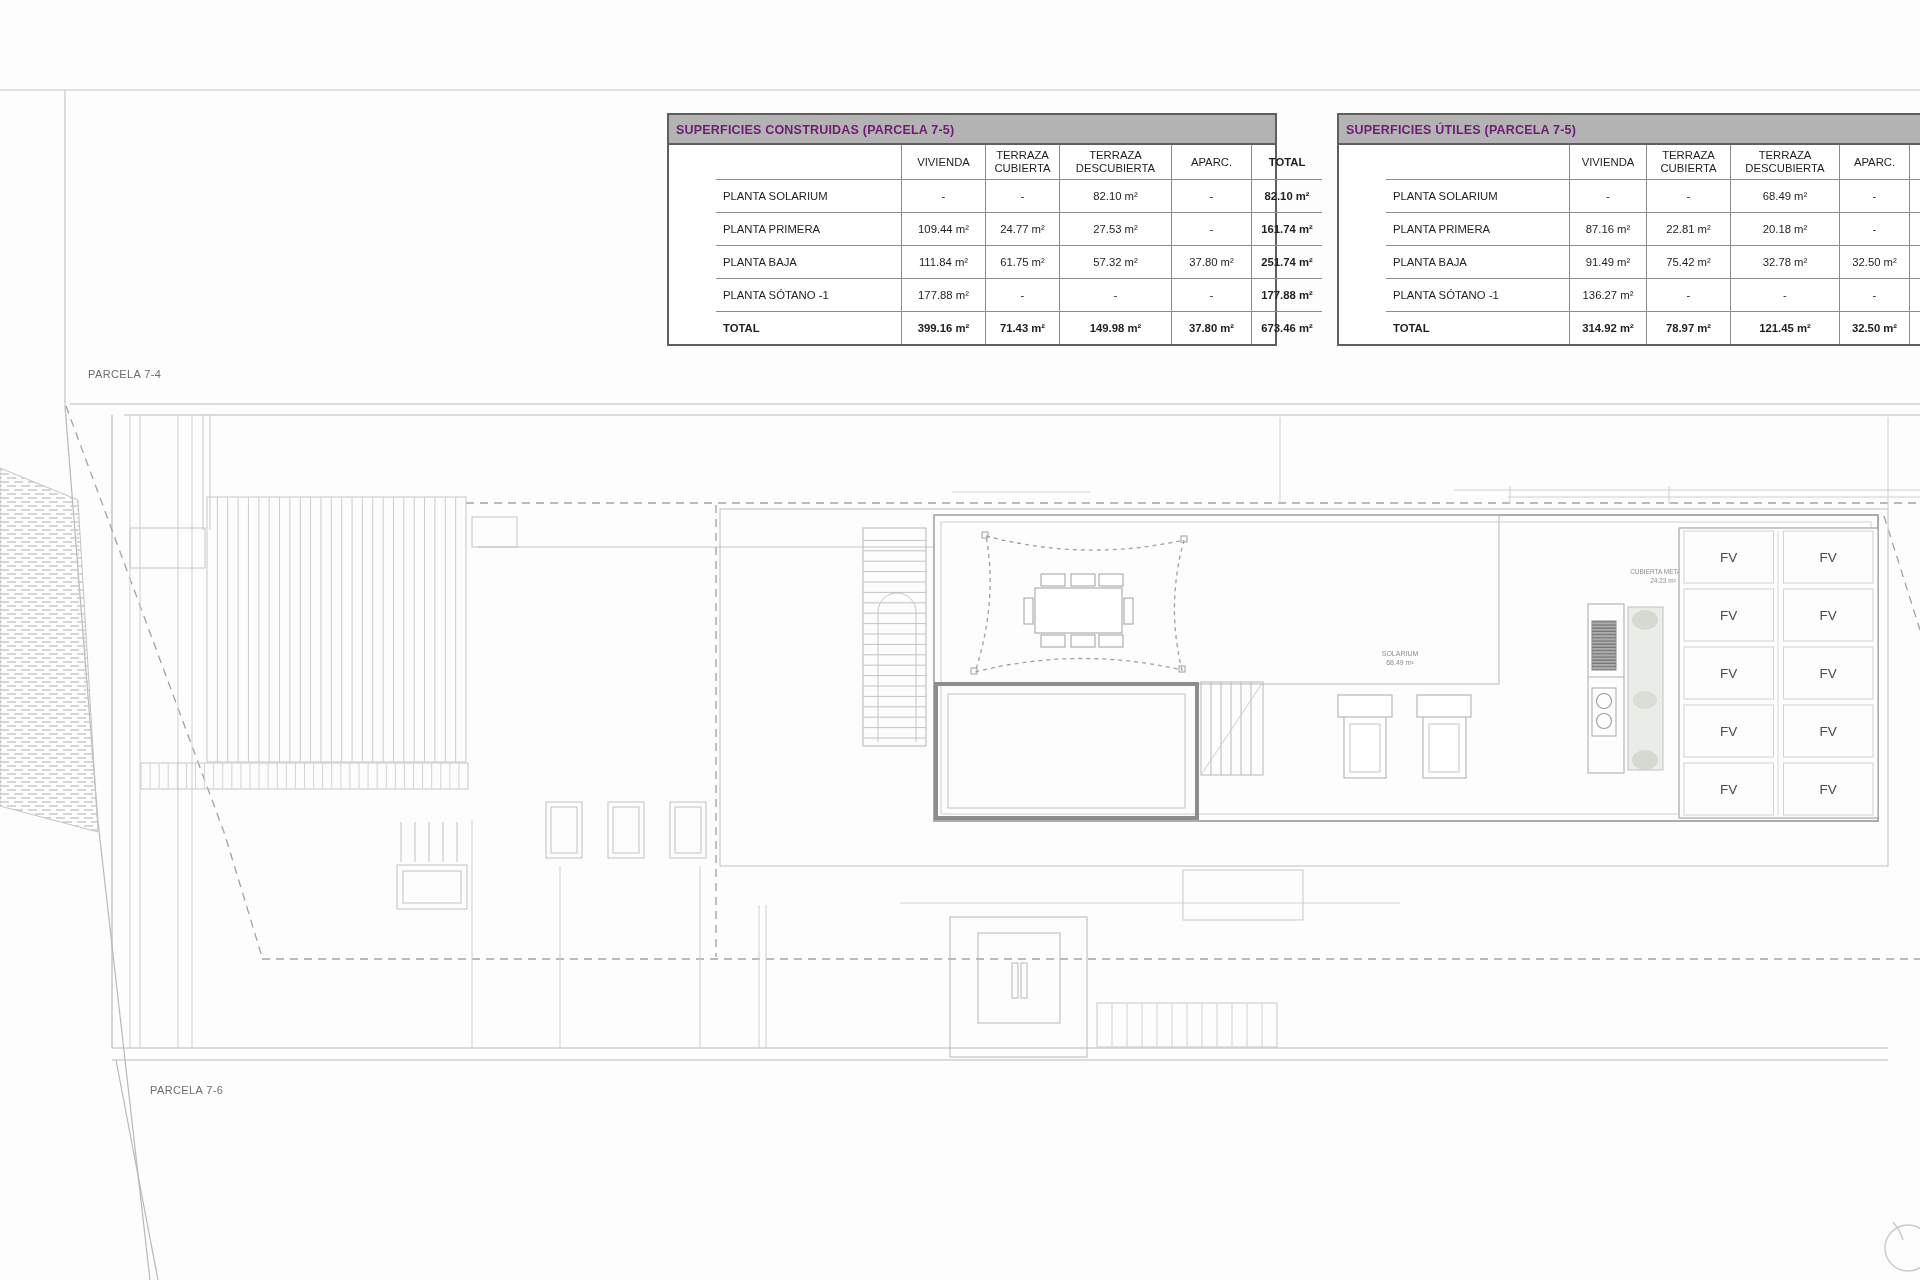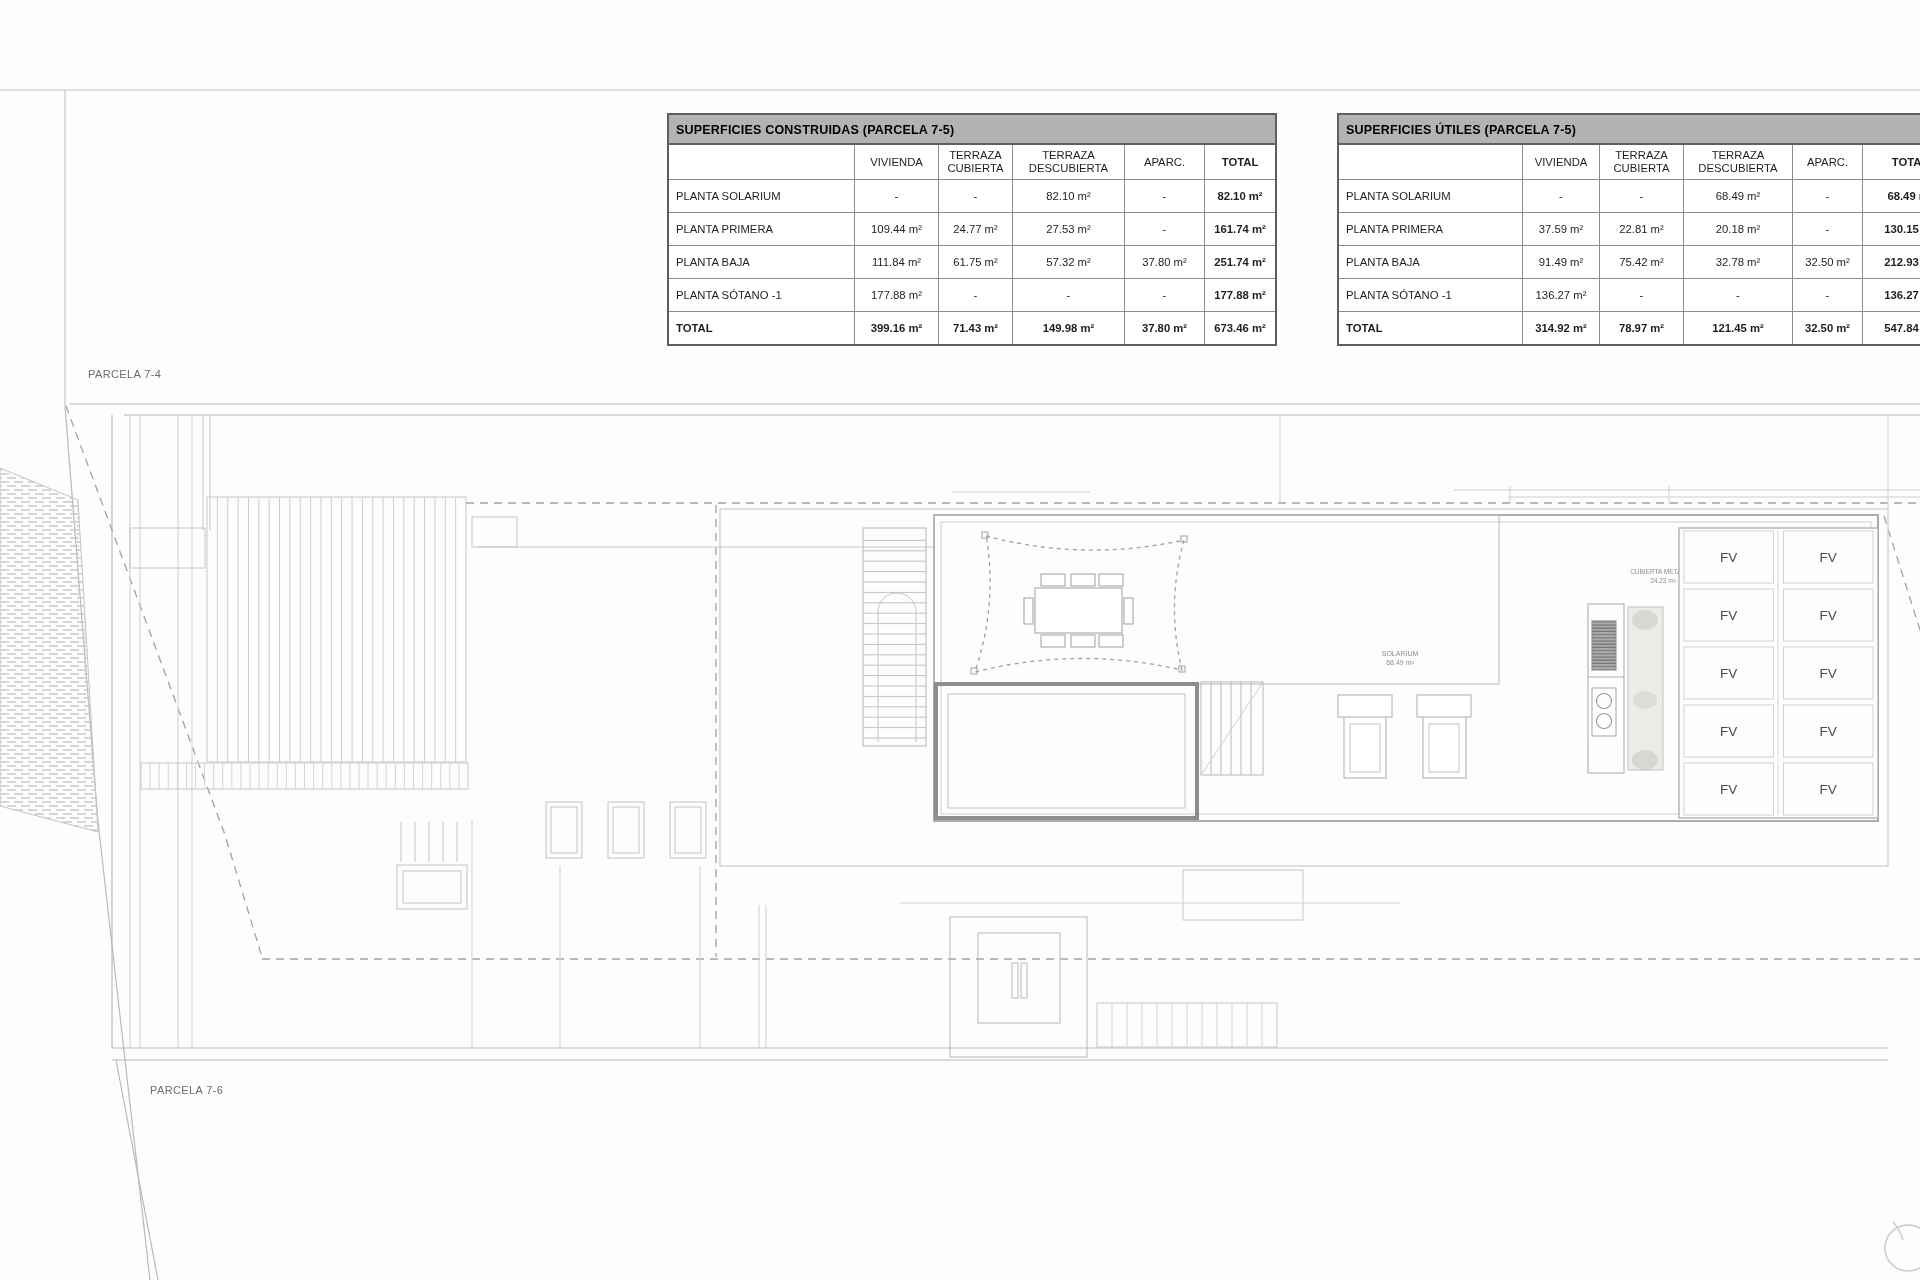--- a/index.html
+++ b/index.html
@@ -18,24 +18,24 @@
     background:#fff;
     border:2px solid #5f5f5f;
   }
   .table-0 { left:667px;  width:610px; --cols:185px 84px 74px 112px 80px 71px; }
   .table-1 { left:1337px; width:622px; --cols:183px 77px 84px 109px 70px 95px; }
   .table-title {
     height:30px; line-height:30px;
     background:#b3b3b3;
     border-bottom:2px solid #5f5f5f;
     font-size:12.5px; font-weight:bold; letter-spacing:.2px;
-    padding-left:7px; color:#000000;
+    padding-left:7px; color:#701a75;
     white-space:nowrap; overflow:hidden;
   }
-  .tr { display:grid; grid-template-columns:var(--cols); }
+  .tr { display:grid; grid-template-columns:var(--cols);margin-left:47px; }
   .td {
     border-left:1px solid #8c8c8c; border-top:1px solid #8c8c8c;
     font-size:11.3px;
     display:flex; align-items:center; justify-content:center;
     text-align:center; line-height:1.12;
     height:33px; overflow:hidden; white-space:nowrap;
   }
   .tr .td:first-child { border-left:none;text-align:right; }
   .tr.head .td { border-top:none; height:34px; flex-direction:column; }
   .td.label { justify-content:flex-start; padding-left:7px; }
@@ -465,21 +465,21 @@
       <div class="tr">
         <div class="td label">PLANTA SOLARIUM</div>
         <div class="td">-</div>
         <div class="td">-</div>
         <div class="td">68.49 m²</div>
         <div class="td">-</div>
         <div class="td total-col">68.49 m²</div>
       </div>
       <div class="tr">
         <div class="td label">PLANTA PRIMERA</div>
-        <div class="td">37.59 m²</div>
+        <div class="td">87.16 m²</div>
         <div class="td">22.81 m²</div>
         <div class="td">20.18 m²</div>
         <div class="td">-</div>
         <div class="td total-col">130.15 m²</div>
       </div>
       <div class="tr">
         <div class="td label">PLANTA BAJA</div>
         <div class="td">91.49 m²</div>
         <div class="td">75.42 m²</div>
         <div class="td">32.78 m²</div>

